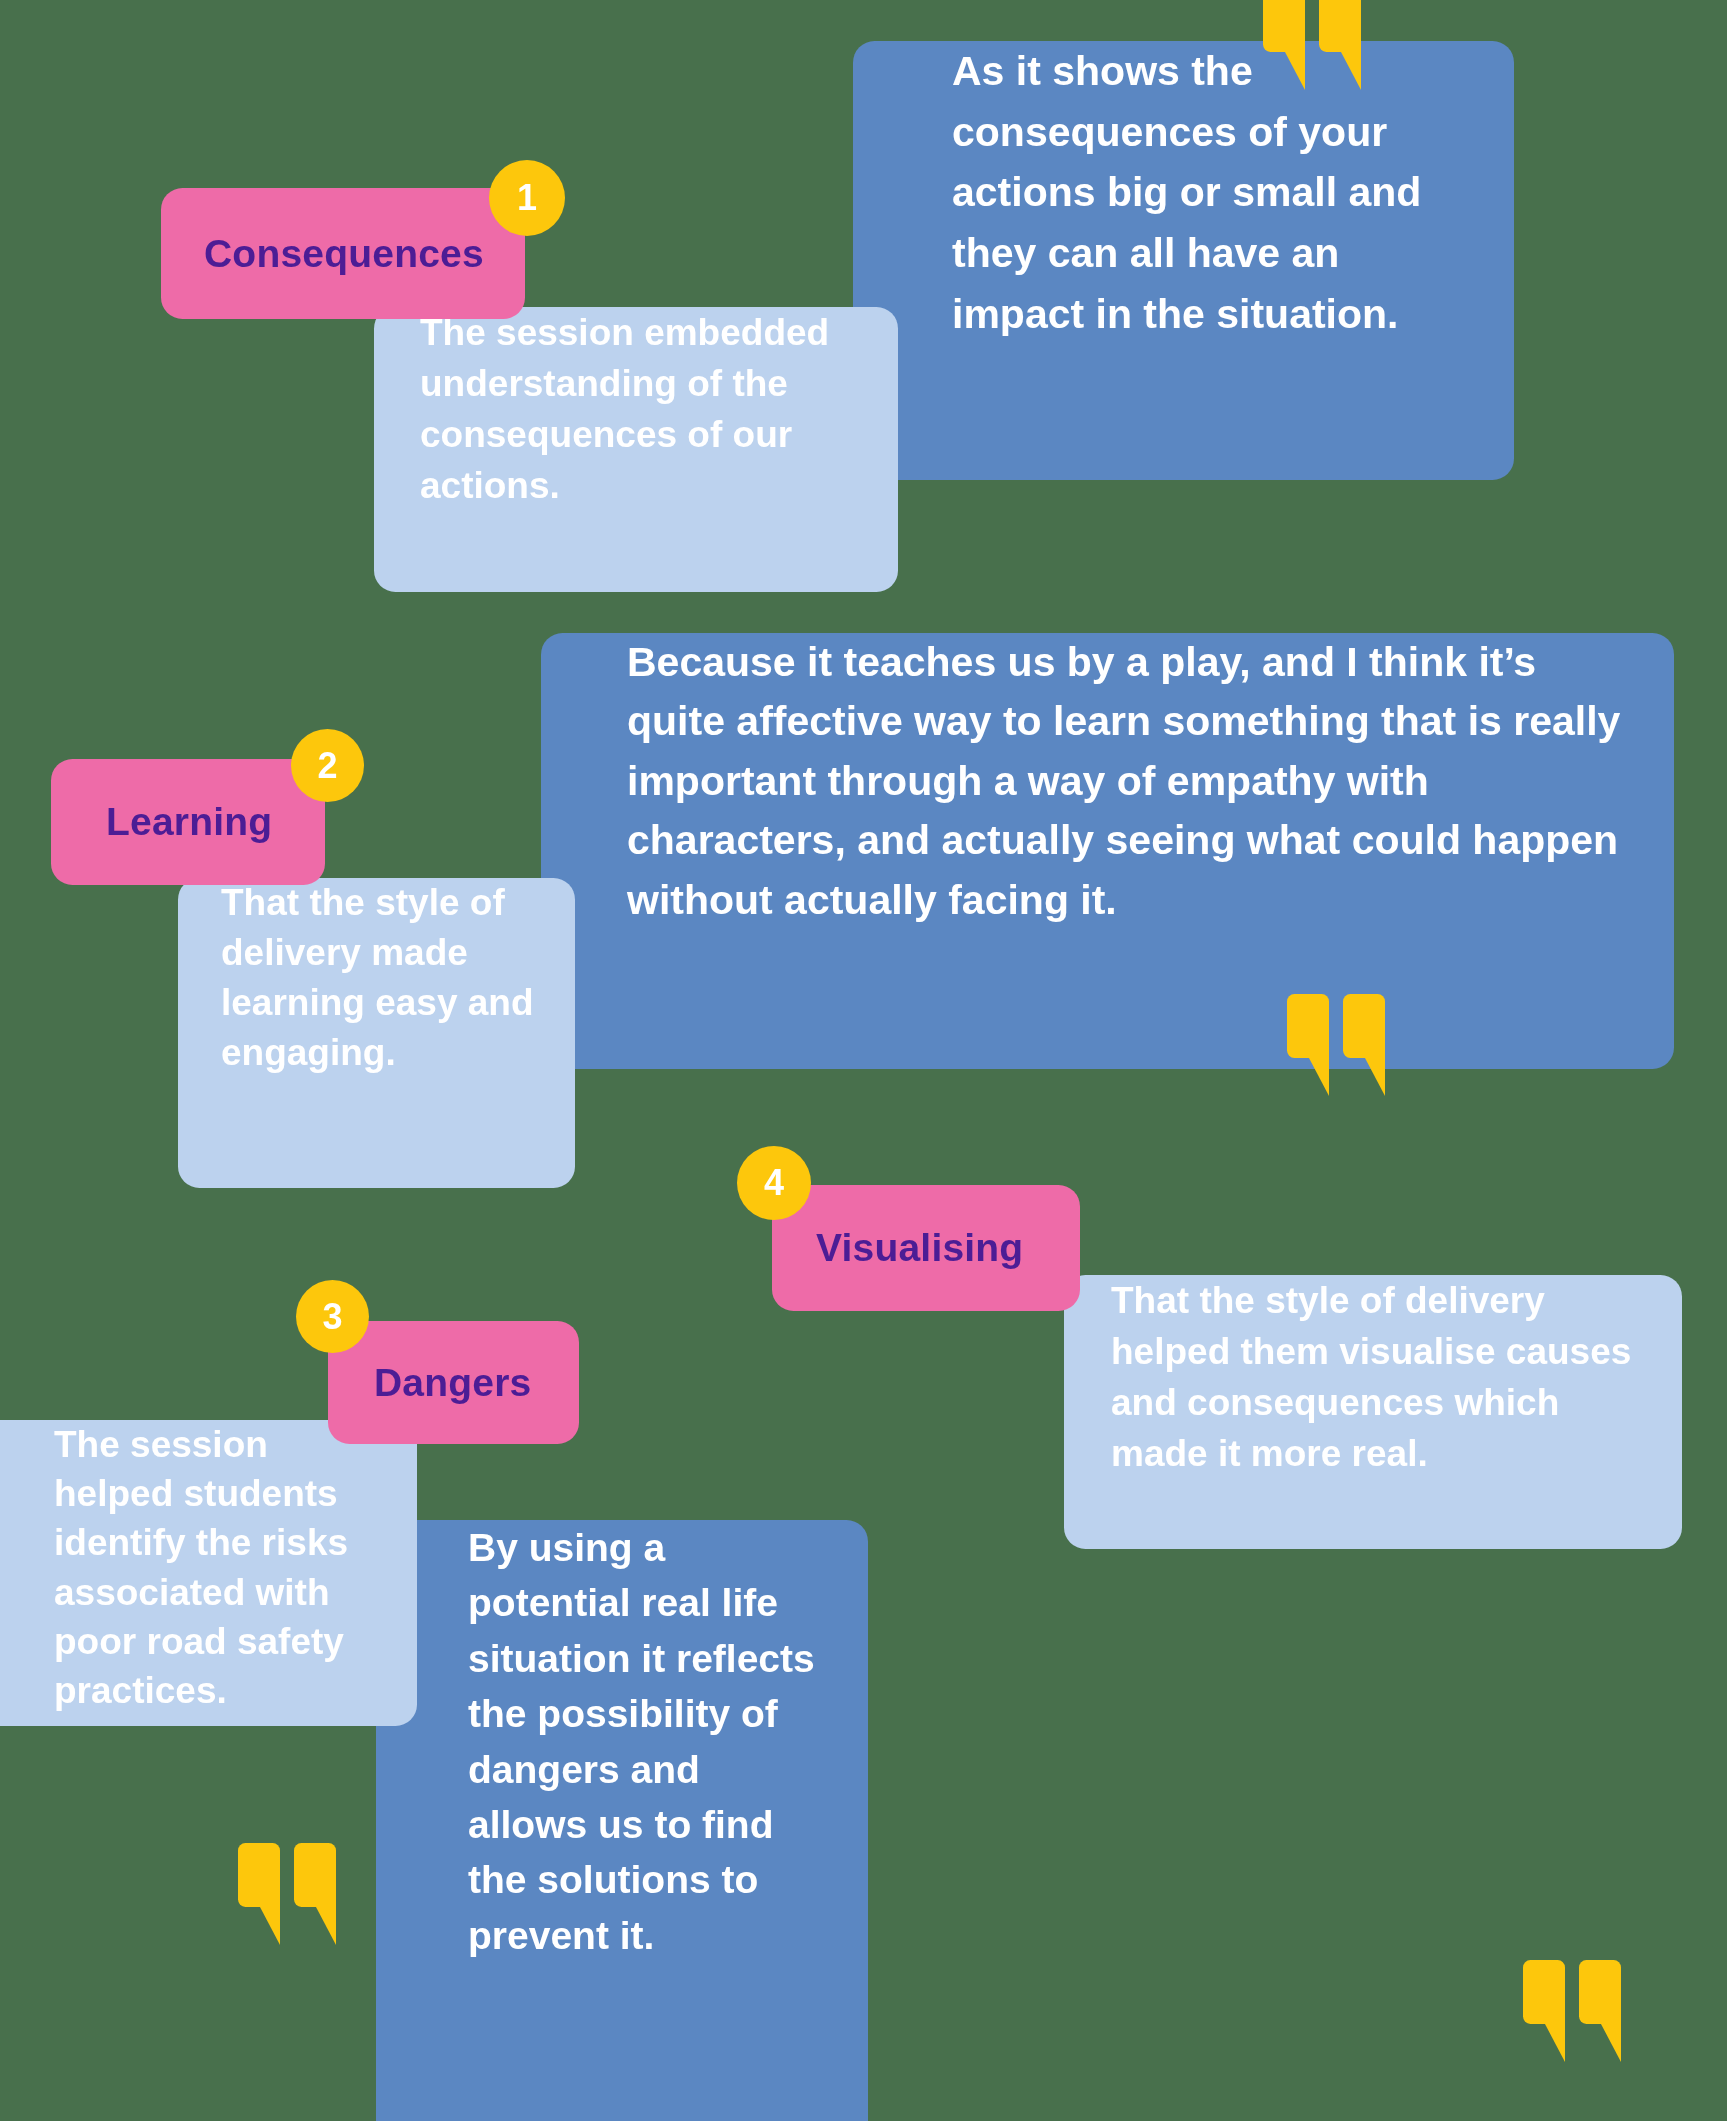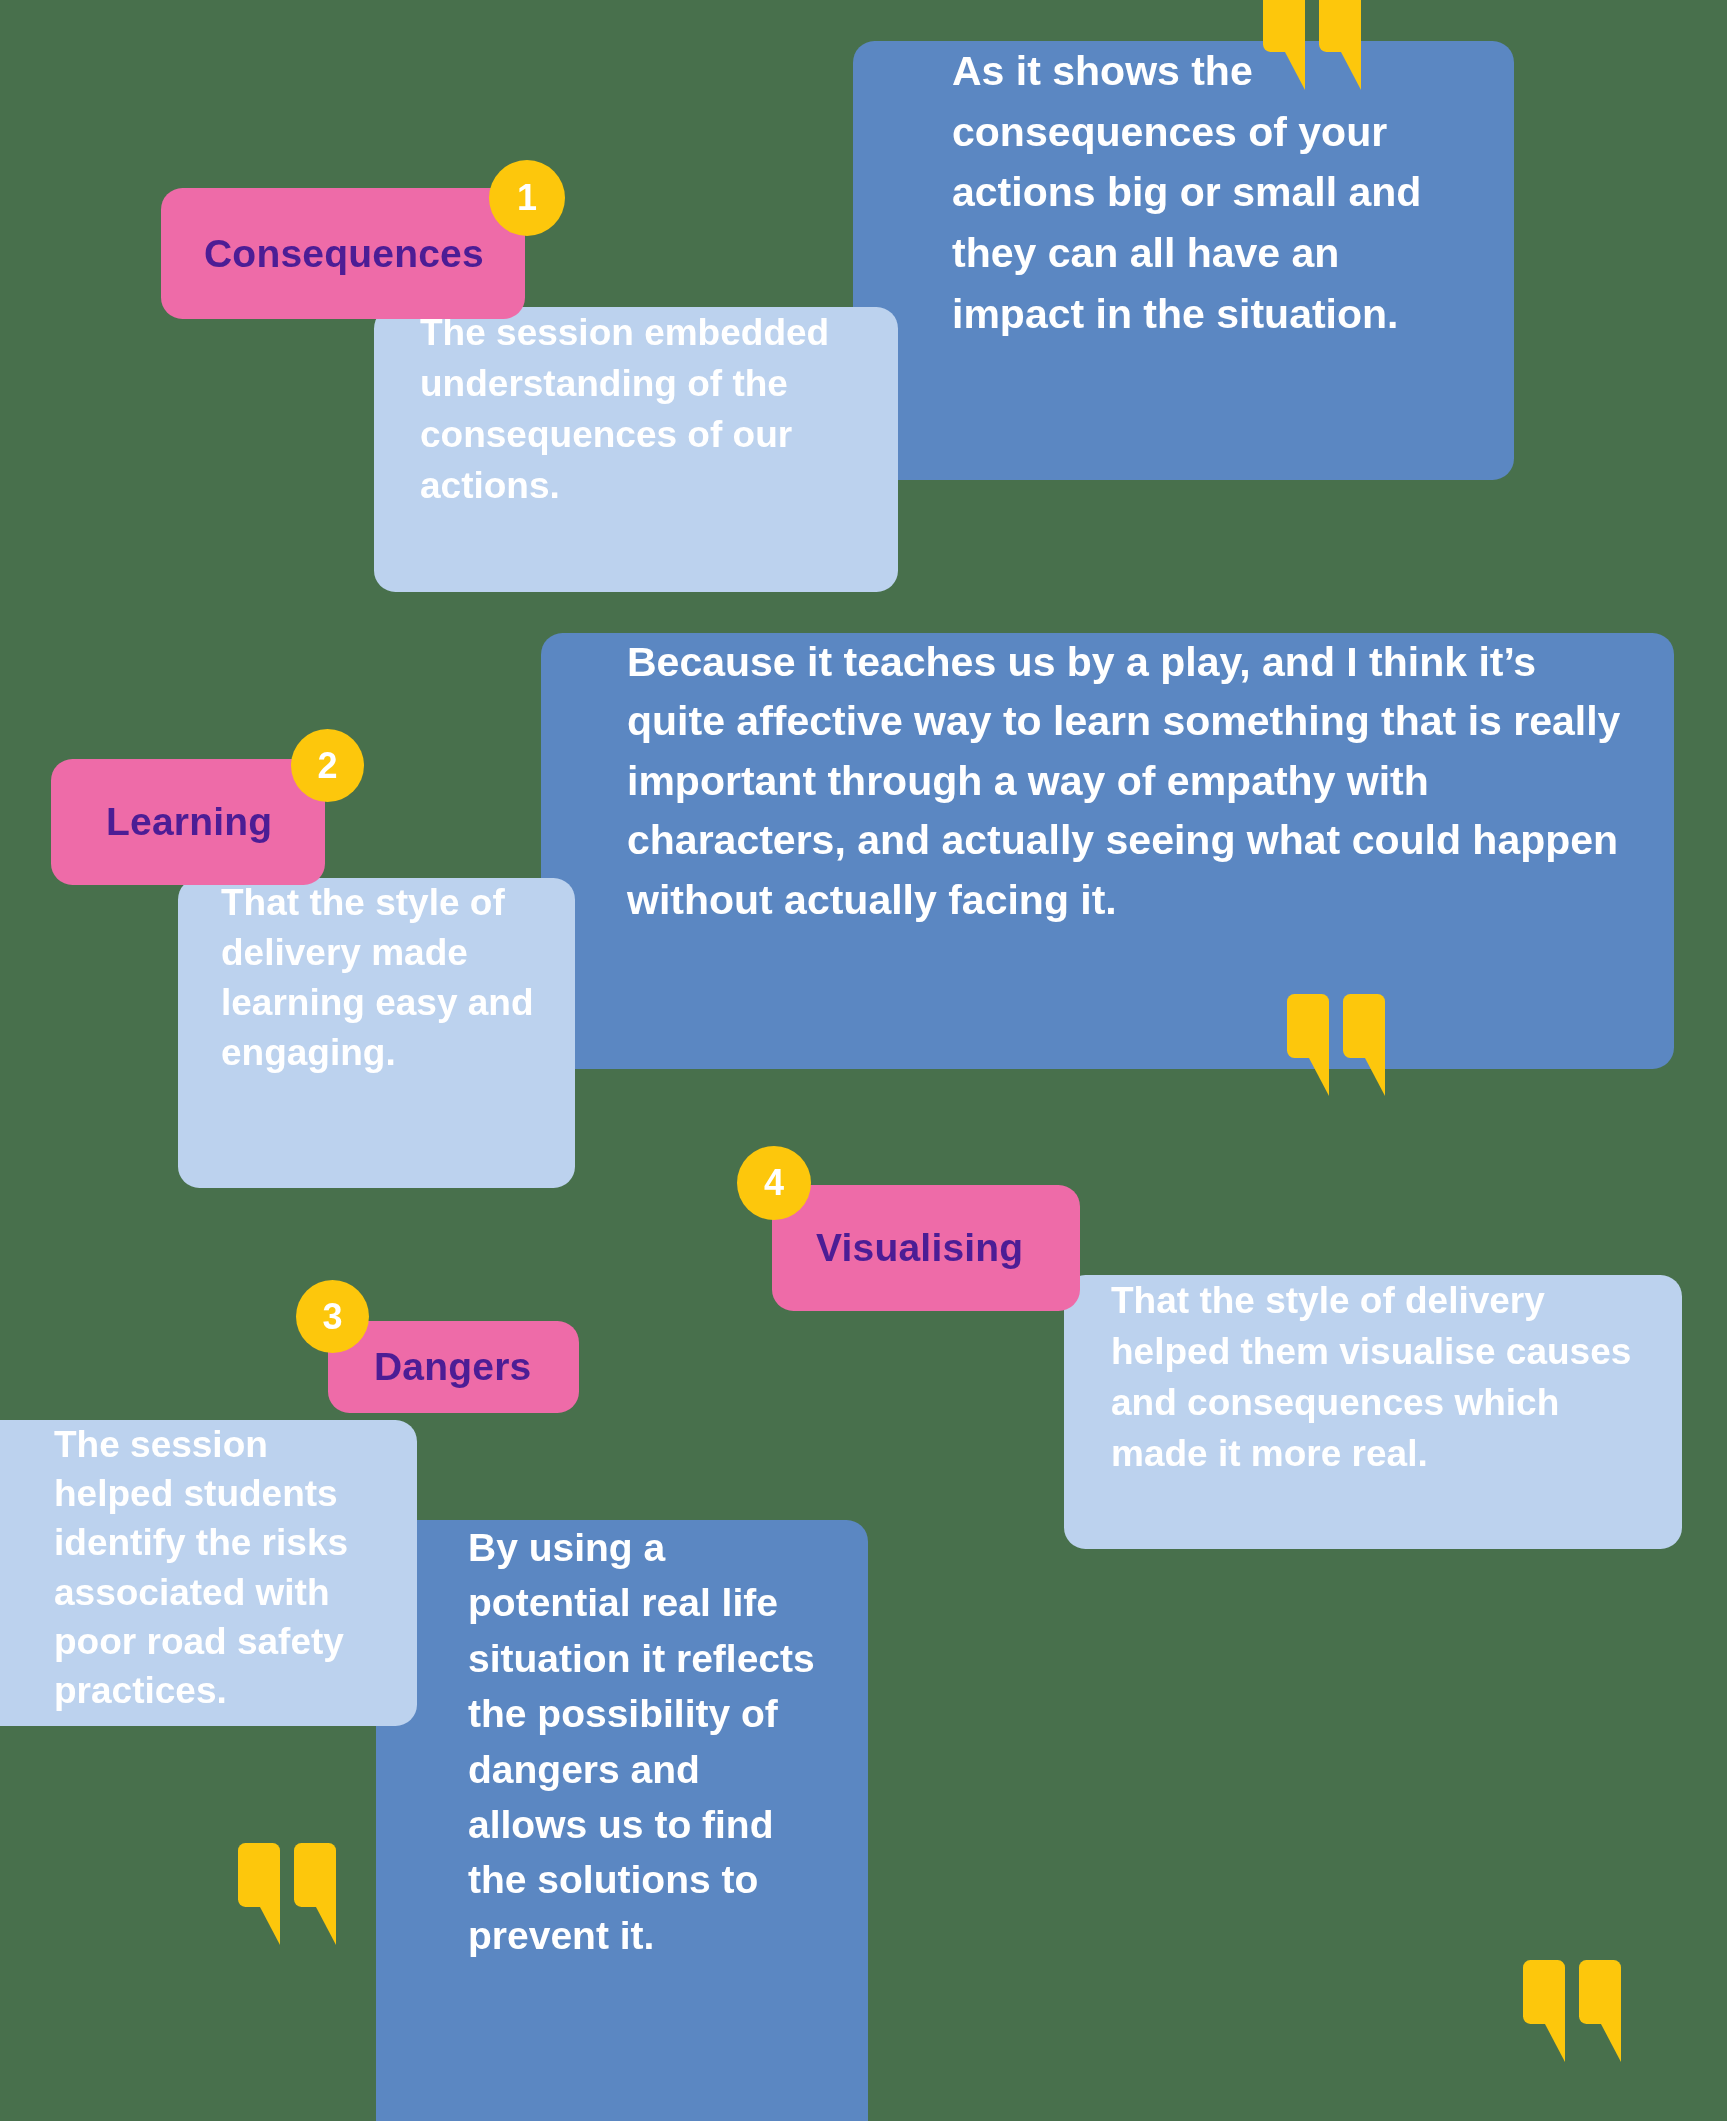--- a/index.html
+++ b/index.html
@@ -118,21 +118,21 @@
   #g2-pill  { left: 51px;   top: 759px;  width: 274px; height: 126px;
               padding-left: 55px; z-index: 4; }
   #g2-badge { left: 291px;  top: 729px;  width: 73px; height: 73px; z-index: 5; }
 
   
   #g3-light { left: -25px;  top: 1420px; width: 442px; height: 306px;
               padding: 0 33px 0 79px; font-size: 37px; line-height: 1.33; z-index: 3; }
   #g3-dark  { left: 376px;  top: 1520px; width: 492px; height: 628px;
               padding: 0 41px 0 92px; font-size: 39px; line-height: 1.42; z-index: 2; }
   #g3-quote { left: 238px;  top: 1843px; z-index: 6; }
-  #g3-pill  { left: 328px;  top: 1321px; width: 251px; height: 92px;
+  #g3-pill  { left: 328px;  top: 1321px; width: 251px; height: 123px;
               padding-left: 46px; z-index: 4; }
   #g3-badge { left: 296px;  top: 1280px; width: 73px; height: 73px; z-index: 5; }
 
   
   #g4-light { left: 1024px; top: 1275px; width: 618px; height: 274px;
               padding: 0 40px 0 47px; font-size: 37px; line-height: 1.38; z-index: 3; margin-left: 40px; }
   #g4-dark  { left: 1199px; top: 1496px; width: 516px; height: 493px;
               padding: 0 41px 0 68px; font-size: 39px; line-height: 1.44; z-index: 2; }
   #g4-quote { left: 1523px; top: 1960px; z-index: 6; }
   #g4-pill  { left: 772px;  top: 1185px; width: 308px; height: 126px;

